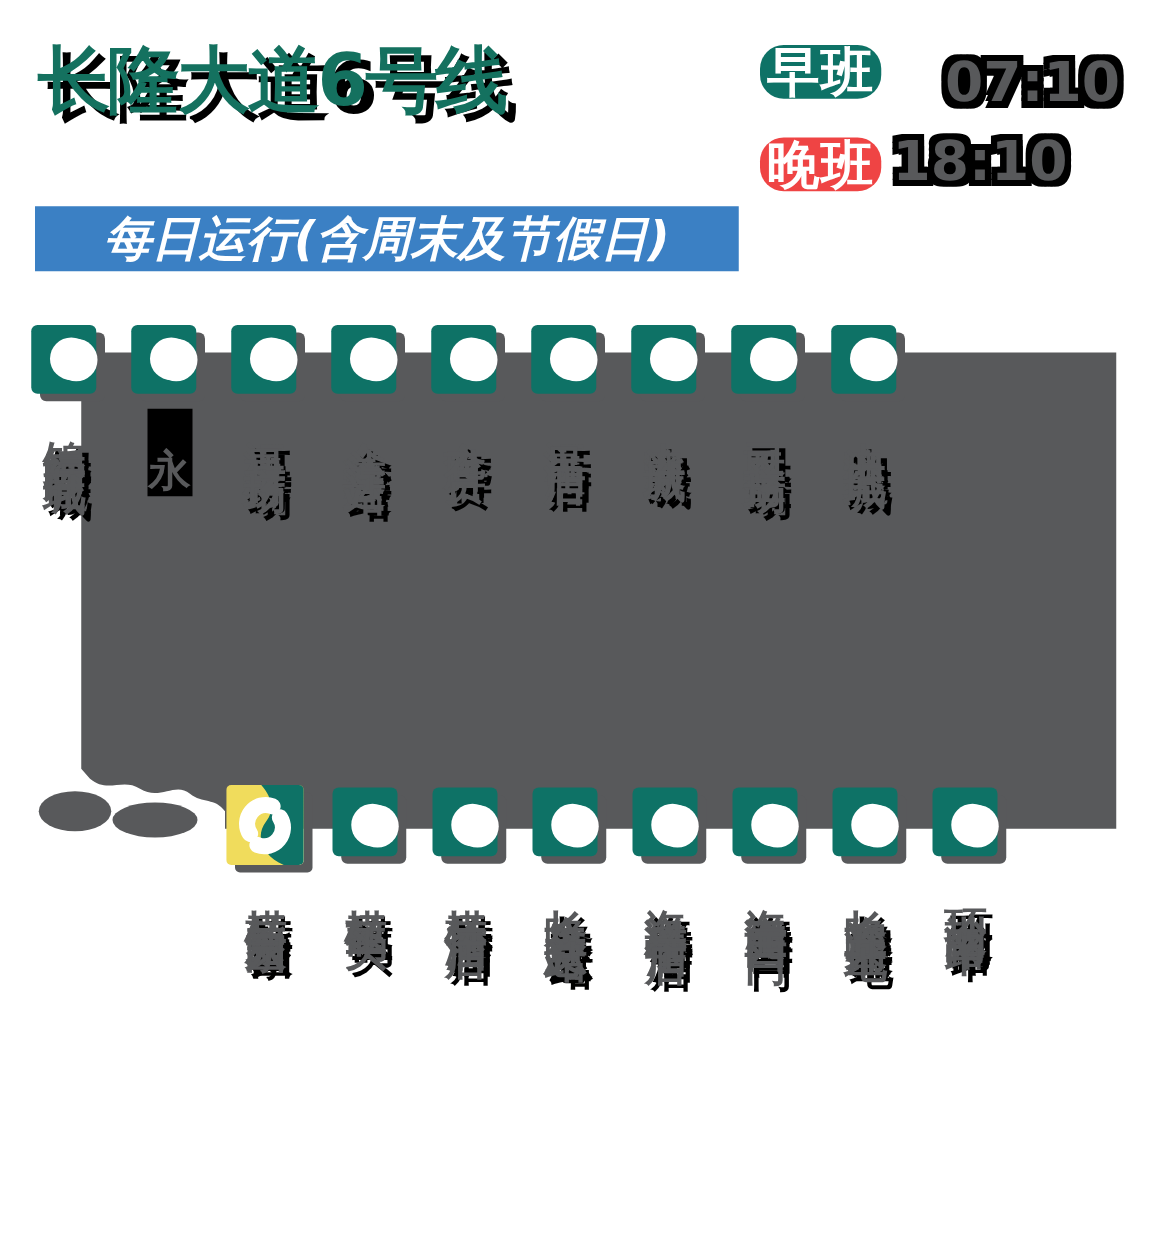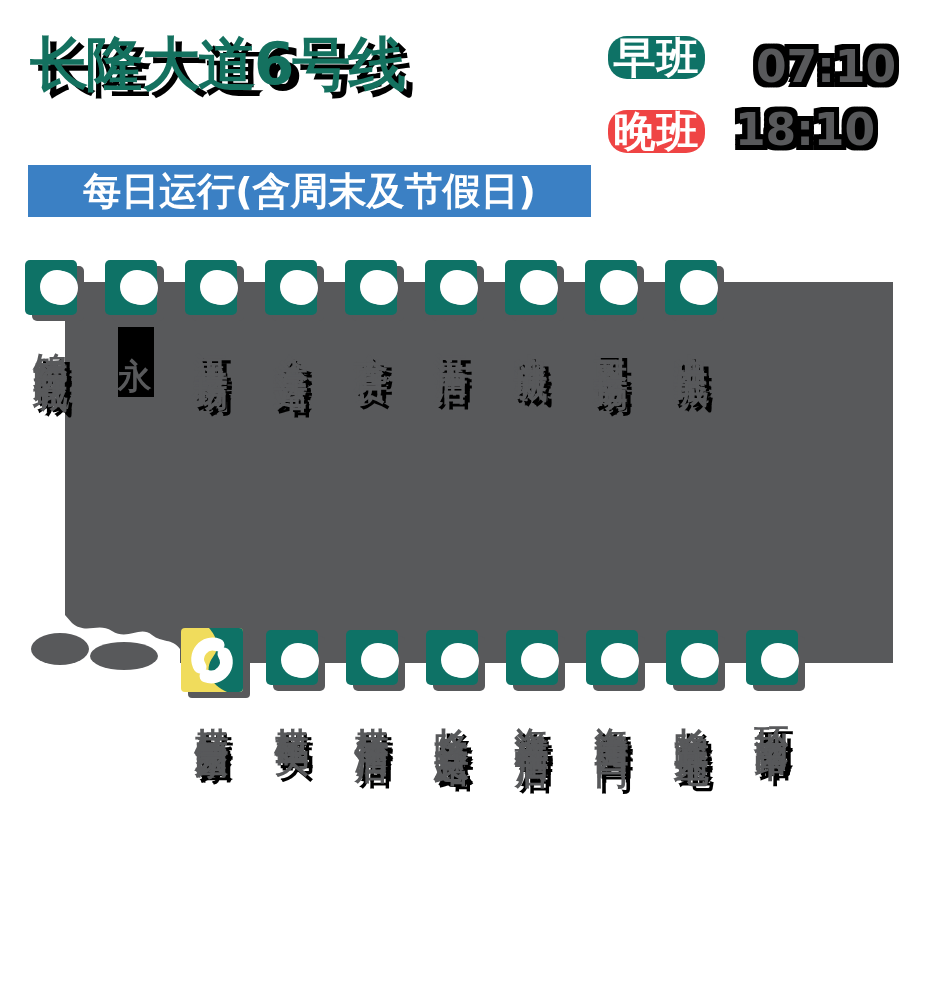--- a/index.html
+++ b/index.html
@@ -19,25 +19,25 @@
     color:#ffffff;font-size:42px;font-weight:bold;letter-spacing:1px;border-radius:19px;
   }
   #badge-first{left:608px;top:36px;background:#0E7266;}
   #badge-last{left:608px;top:91px;background:#ef4444;margin-top:19px;}
   .time{
     font-size:44px;font-weight:bold;color:#58595B;white-space:nowrap;
     text-shadow:-5px -5px 0 #000,5px -5px 0 #000,-5px 5px 0 #000,5px 5px 0 #000,
                 -5px 0 0 #000,5px 0 0 #000,0 -5px 0 #000,0 5px 0 #000;
   }
   #time-first{left:720px;top:41px;margin-left:36px;}
-  #time-last{left:735px;top:104px;}
+  #time-last{left:714px;top:104px;}
   #notice-banner{
     left:28px;top:165px;width:563px;height:52px;background:#3B80C4;
     display:flex;align-items:center;justify-content:center;
-    color:#ffffff;font-size:38px;font-weight:bold;white-space:nowrap;
+    color:#ffffff;font-size:38px;font-weight:bold;white-space:nowrap;font-style:italic;
   }
   
   #shadow-layer{left:0;top:0;z-index:1;}
   
   .marker{
     width:52px;height:55px;background:#0E7266;border-radius:5px;z-index:3;
     box-shadow:7px 6px 0 #58595B;
   }
   .marker .dot{
     position:absolute;width:34px;height:34px;border-radius:50%;background:#ffffff;

